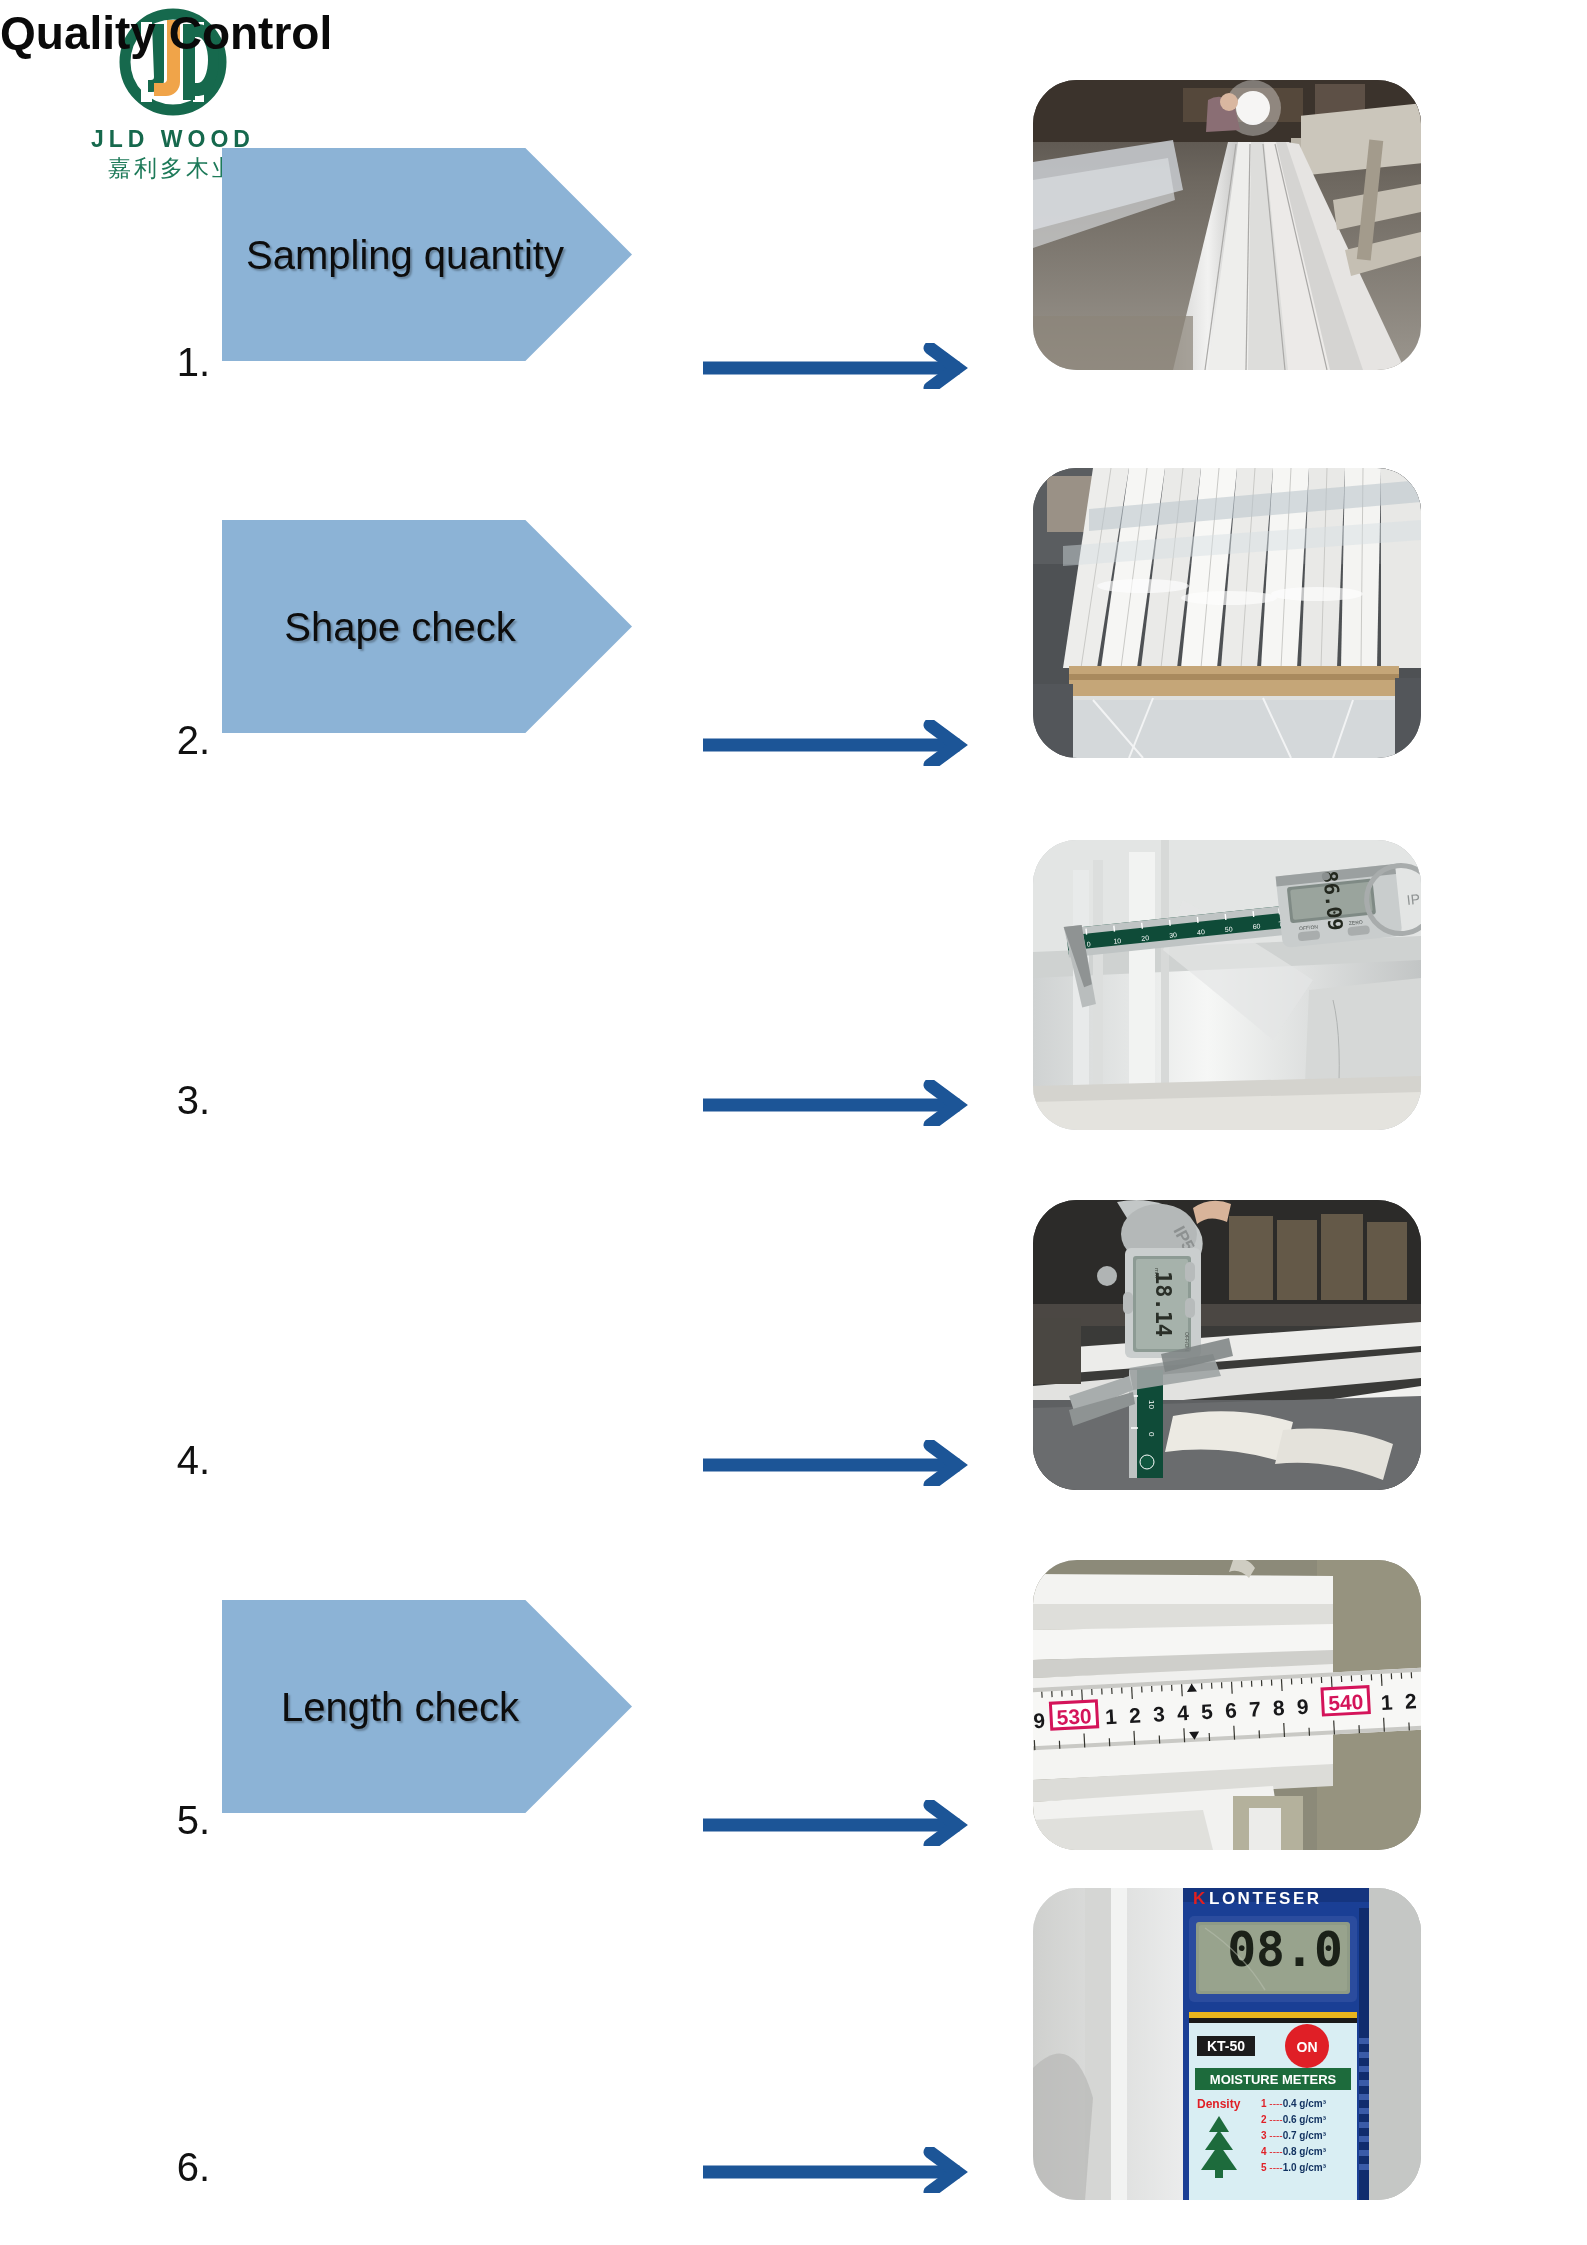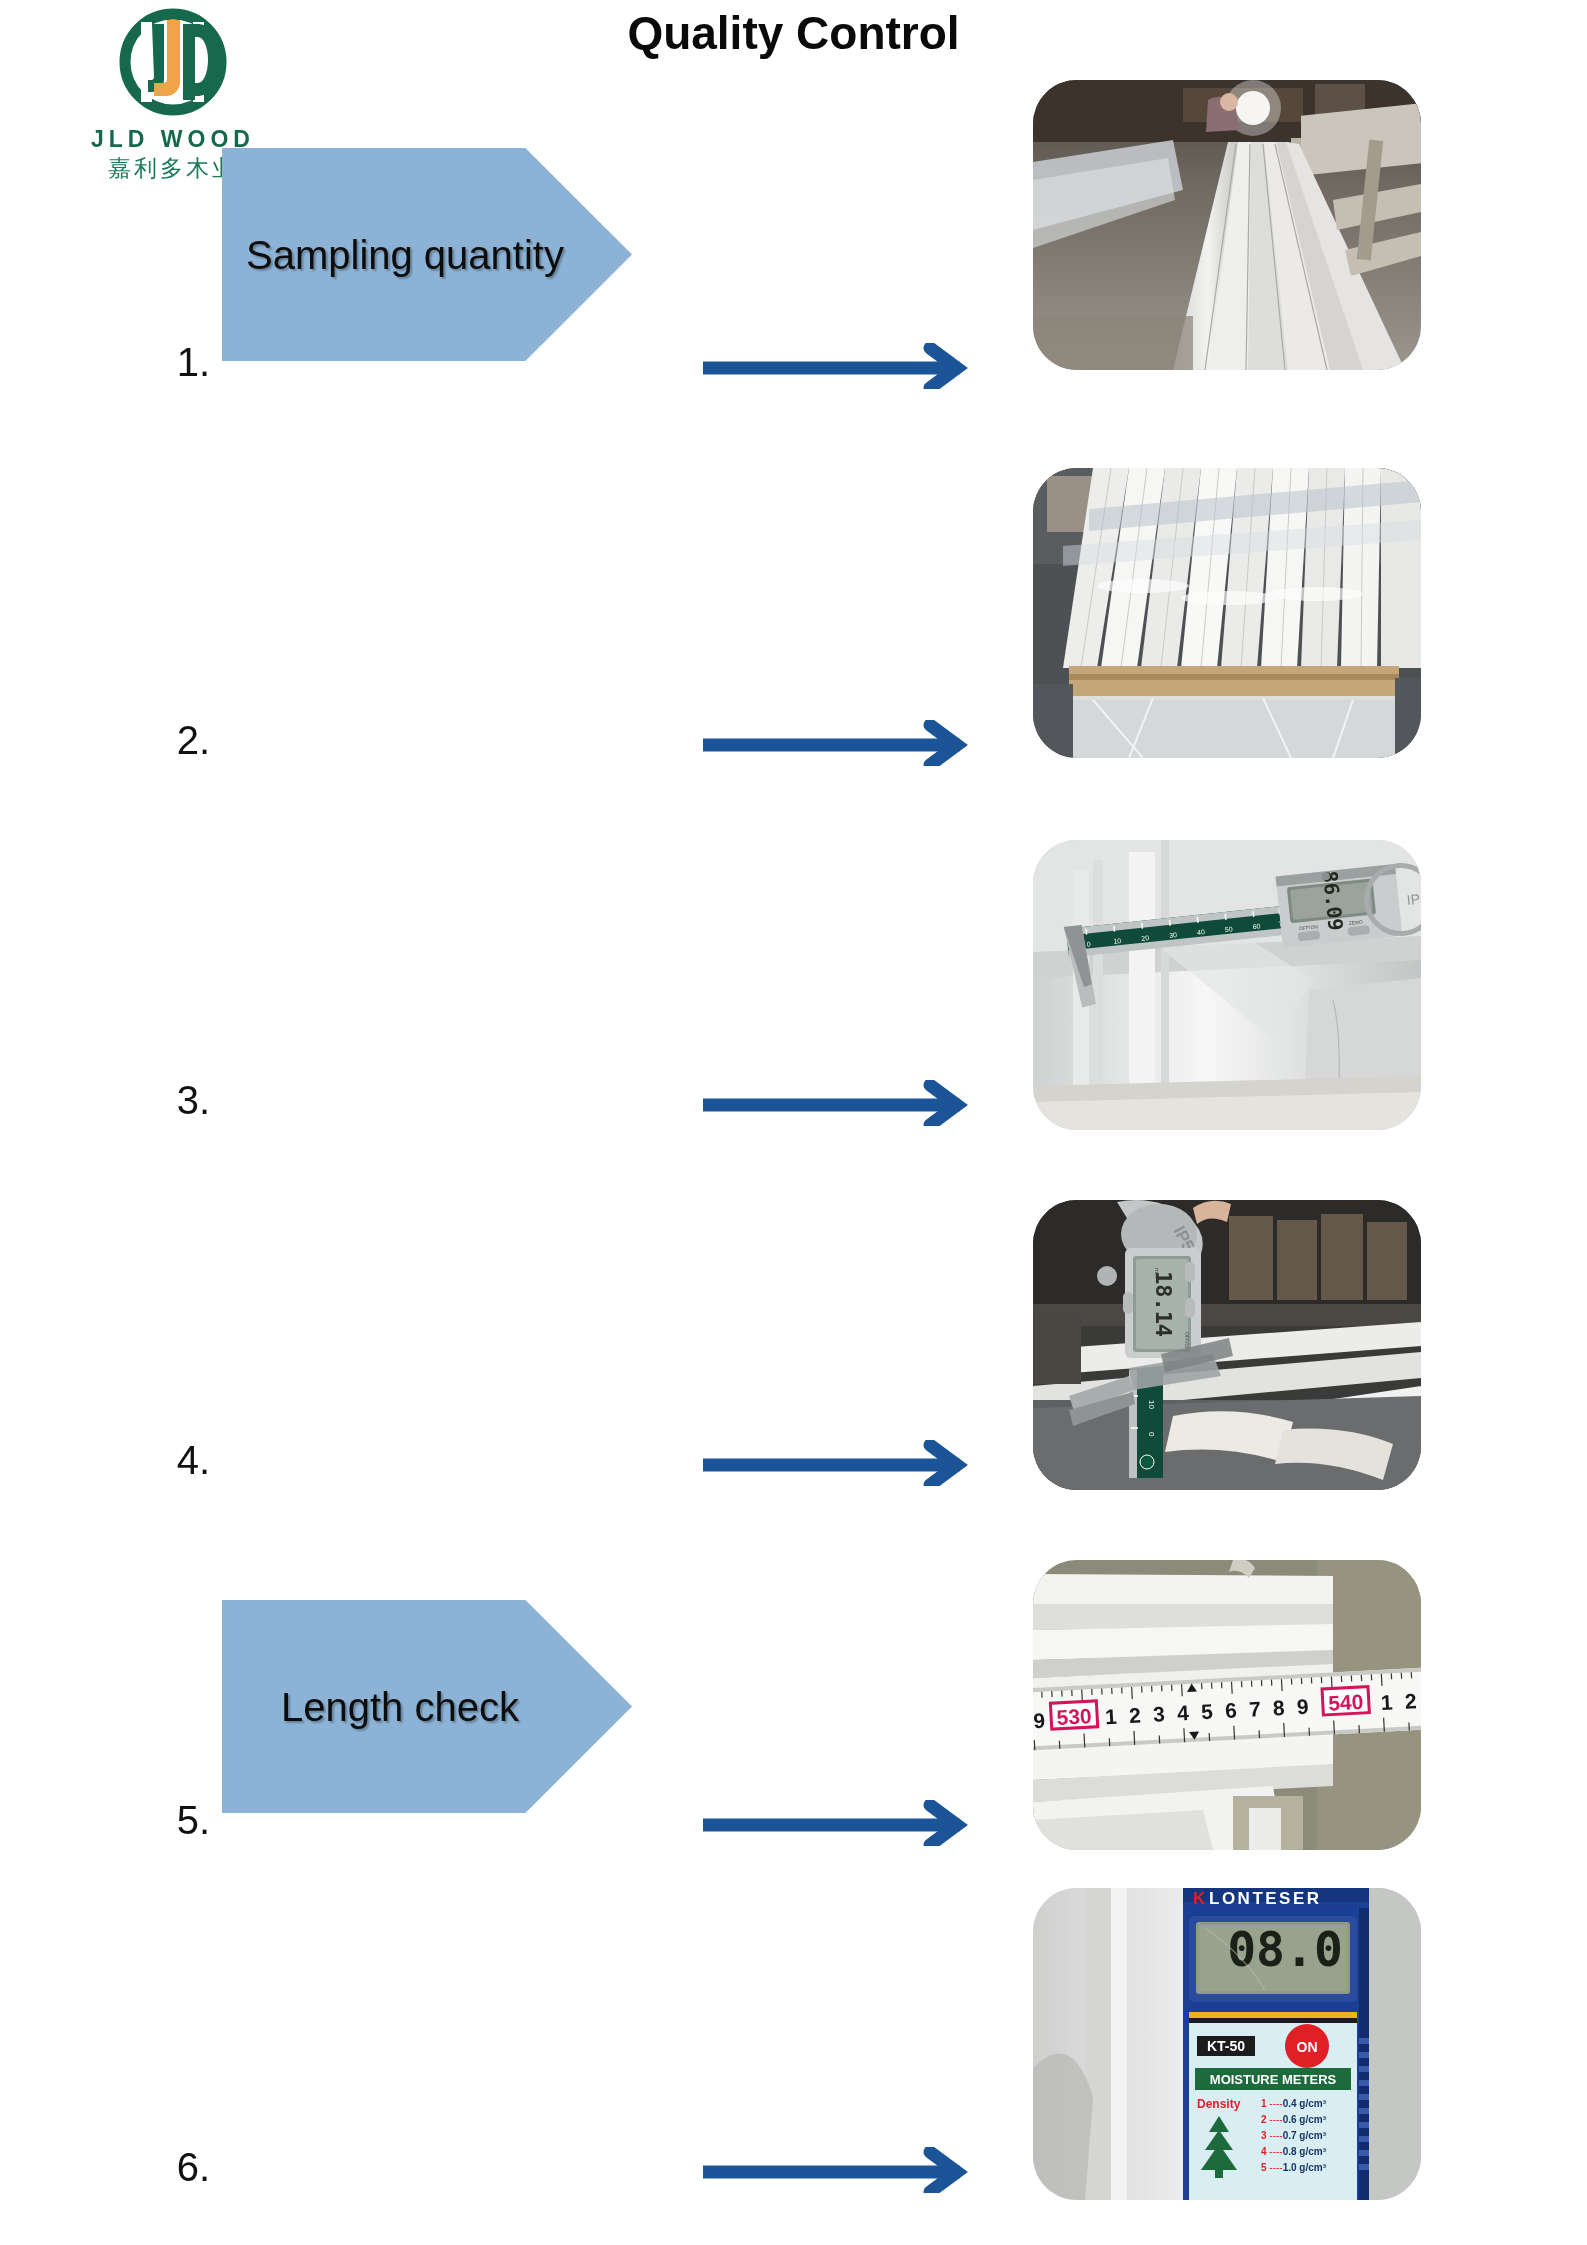--- a/index.html
+++ b/index.html
@@ -46,21 +46,20 @@
     font-family: Liberation Mono, monospace;
     line-height: 1;
   }
 
   
   .page-title {
     position: absolute;
     left: 0;
     top: 6px;
     width: 1587px;
-    text-align: center;
     font-size: 46px;
     font-weight: bold;
     color: #0a0a0a;
     letter-spacing: 0px;
   }
 
   
   .row {
     position: absolute;
     left: 0;
@@ -204,20 +203,23 @@
         <path d="M312 170 L388 152 L388 176 L318 196 Z"></path>
       </g>
       <rect x="330" y="60" width="14" height="120" fill="#a39b8c" transform="rotate(6 337 120)"></rect>
       <rect x="0" y="236" width="160" height="54" fill="#8b8579" opacity="0.7"></rect>
     </svg>
   </div>
 </div>
 
 <div class="row" style="top:480px;">
   <div class="row-num" style="top:240px;">2.</div>
+  <div class="chev" style="top:40px;">
+    <span class="chev-label center">Shape check</span>
+  </div>
   <div class="connector" style="top:240px;">
     <svg viewBox="0 0 275 46">
         <g fill="none" stroke="#1c5597" stroke-width="13" stroke-linecap="square">
           <path d="M2 25 H250"></path>
           <path d="M227 5 L254 25 L227 45" stroke-linejoin="miter" stroke-linecap="round"></path>
         </g>
       </svg>
   </div>
   <div class="photo" style="top:-12px;">
     <svg viewBox="0 0 388 290" preserveAspectRatio="none">

